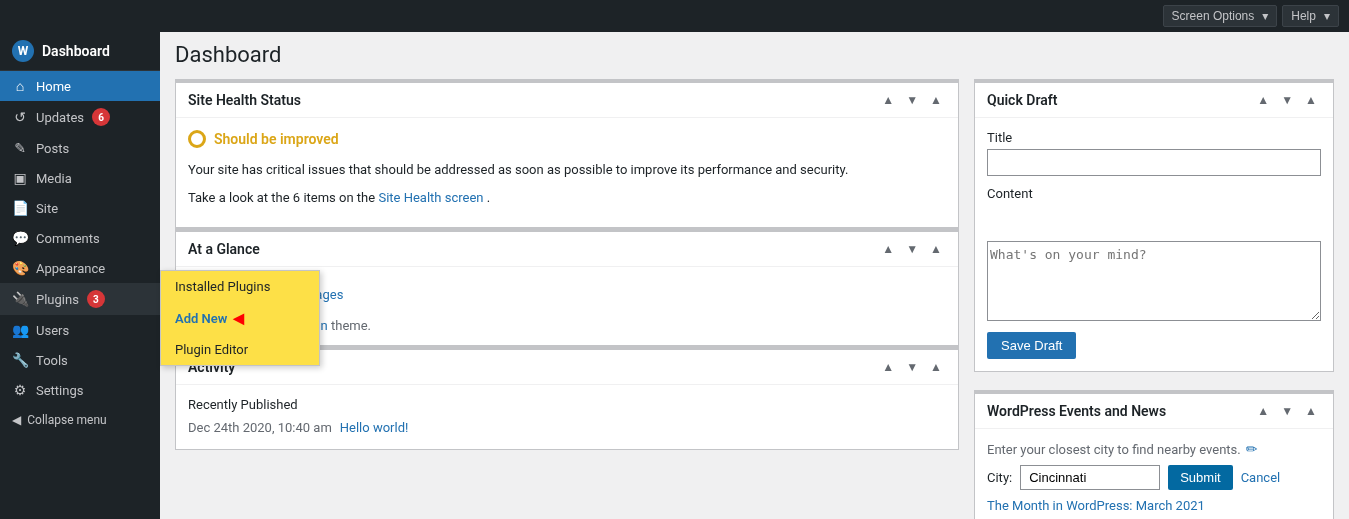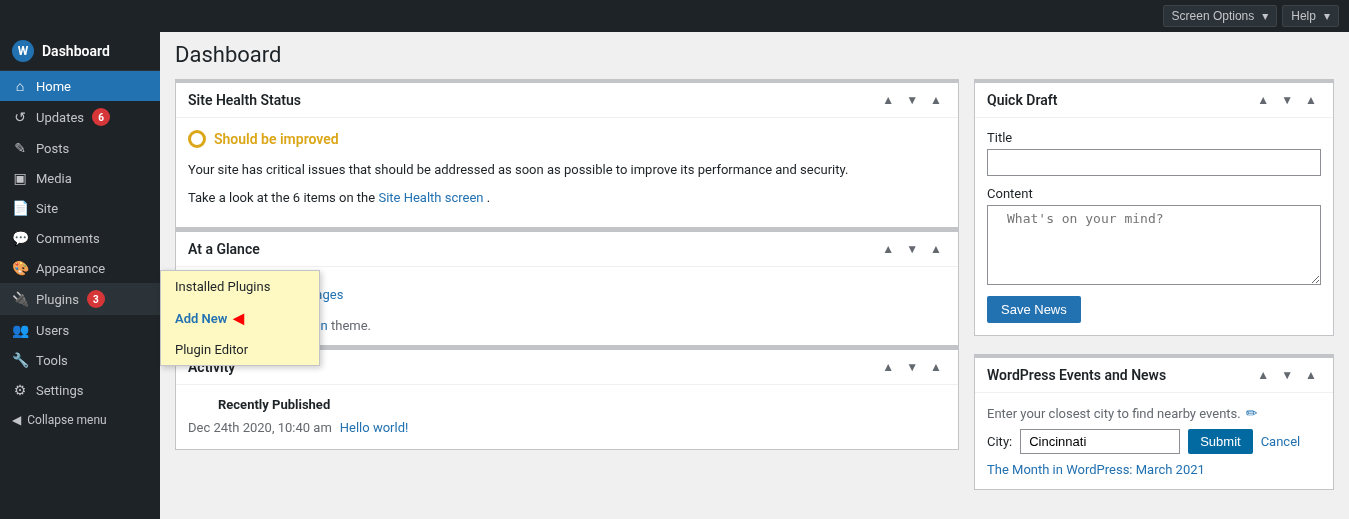--- a/index.html
+++ b/index.html
@@ -84,21 +84,21 @@
       display: flex; align-items: center; justify-content: center;
       font-weight: bold;
     }
     .sidebar-icon { font-size: 14px; width: 16px; text-align: center; }
 
     
     .plugins-submenu {
       position: absolute;
       left: 160px;
       top: 270px;
-      background: #fef9c3;
+      background: #fde047;
       border: 1px solid #c3c4c7;
       z-index: 100;
       min-width: 160px;
       box-shadow: 2px 2px 6px rgba(0,0,0,0.2);
     }
     .submenu-item {
       padding: 8px 14px;
       color: #1d2327;
       cursor: pointer;
       font-size: 13px;
@@ -194,42 +194,43 @@
       display: flex;
       align-items: center;
       gap: 6px;
       font-size: 13px;
       color: #2271b1;
     }
     .glance-theme { margin-top: 8px; font-size: 13px; color: #646970; }
     .glance-theme a { color: #2271b1; text-decoration: none; }
 
     
-    .activity-section-title { font-weight: 700; margin-bottom: 6px; color: #1d2327; margin-left: 30px; }
+    .activity-section-title { font-weight: 400; margin-bottom: 6px; color: #1d2327; }
     .activity-item { display: flex; gap: 8px; font-size: 13px; color: #646970; padding: 2px 0; }
     .activity-item a { color: #2271b1; text-decoration: none; }
 
     
     .quick-draft-label { font-size: 13px; color: #1d2327; margin-bottom: 4px; }
     .quick-draft-input {
       width: 100%;
       border: 1px solid #8c8f94;
       padding: 5px 8px;
       font-size: 13px;
       margin-bottom: 10px;
       outline: none;
     }
     .quick-draft-textarea {
       width: 100%;
       border: 1px solid #8c8f94;
-      padding: 5px 19px;
+      padding: 5px 2px;
       font-size: 13px;
       height: 80px;
       resize: vertical;
       outline: none;
+      margin-top: 36px;
     }
     .save-draft-btn {
       background: #2271b1;
       color: #fff;
       border: none;
       padding: 6px 14px;
       font-size: 13px;
       cursor: pointer;
       border-radius: 2px;
       margin-top: 8px;
@@ -240,21 +241,21 @@
       display: flex;
       align-items: center;
       gap: 8px;
       margin-top: 8px;
     }
     .events-city-label { font-size: 13px; color: #1d2327; }
     .events-city-input {
       border: 1px solid #8c8f94;
       padding: 4px 8px;
       font-size: 13px;
-      width: 160px;
+      width: 140px;
       outline: none;
     }
     .events-submit-btn {
       background: #0369a1;
       color: #fff;
       border: none;
       padding: 5px 12px;
       font-size: 13px;
       cursor: pointer;
       border-radius: 2px;
@@ -466,21 +467,21 @@
               <button class="widget-ctrl-btn">▲</button>
               <button class="widget-ctrl-btn">▼</button>
               <button class="widget-ctrl-btn">▲</button>
             </div>
           </div>
           <div class="widget-body">
             <p class="quick-draft-label">Title</p>
             <input class="quick-draft-input" type="text" placeholder="" style="">
             <p class="quick-draft-label">Content</p>
             <textarea class="quick-draft-textarea" placeholder="What's on your mind?" style=""></textarea>
-            <button class="save-draft-btn">Save News</button>
+            <button class="save-draft-btn">Save Draft</button>
           </div>
         </div>
 
         <div class="widget">
           <div class="widget-header">
             <span class="widget-title">WordPress Events and News</span>
             <div class="widget-controls">
               <button class="widget-ctrl-btn">▲</button>
               <button class="widget-ctrl-btn">▼</button>
               <button class="widget-ctrl-btn">▲</button>

